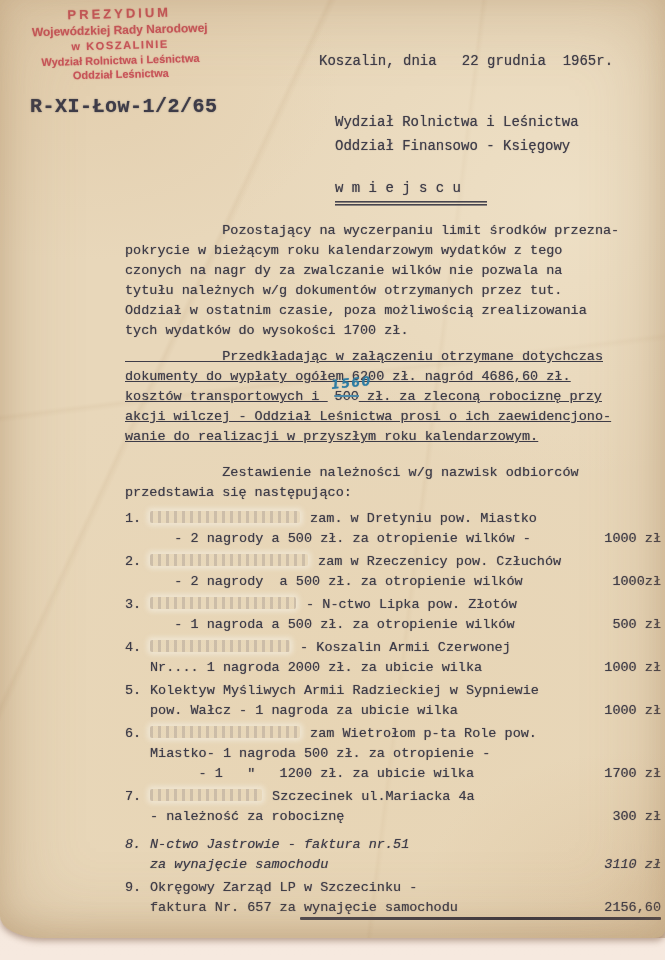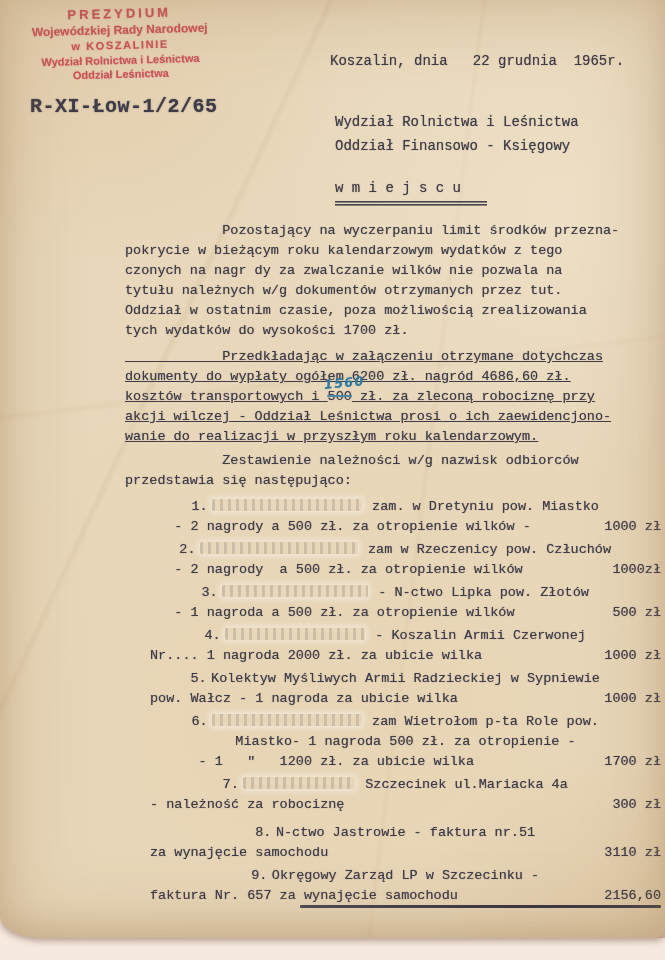--- a/index.html
+++ b/index.html
@@ -39,48 +39,48 @@
   }
   .stamp .s1{font-size:13px;letter-spacing:3px;}
   .stamp .s2{font-size:12px;margin-top:2px;}
   .stamp .s3{font-size:11px;letter-spacing:1.6px;margin-top:2px;}
   .stamp .s4{font-size:11px;margin-top:3px;}
   .stamp .s5{font-size:11px;margin-top:2px;}
   .refnum{
     position:absolute;left:30px;top:95px;font-size:20px;font-weight:700;
     letter-spacing:0.5px;text-shadow:0 0 1.4px rgba(62,60,72,0.8);white-space:pre;
   }
-  .dateline{position:absolute;left:330px;top:53px;font-size:14px;white-space:pre;}
+  .dateline{position:absolute;left:319px;top:53px;font-size:14px;white-space:pre;}
   .addressee{position:absolute;left:335px;top:110px;font-size:14px;}
   .addressee div{line-height:24px;white-space:pre;}
   .wmiejscu{
     display:inline-block;margin-top:18px;padding:0 26px 6px 0;
     background-image:linear-gradient(#46444e,#46444e),linear-gradient(#46444e,#46444e);
     background-size:100% 1.6px,100% 1.6px;
     background-position:0 100%,0 calc(100% - 3.6px);
     background-repeat:no-repeat;
   }
   .content{position:absolute;left:125px;top:221px;width:536px;}
   .para2{margin-top:6px;text-decoration:underline;}
-  .para3{margin-top:4px;}
-  .list{margin-top:6px;text-align:center;}
+  .para3{margin-top:16px;}
+  .list{margin-top:6px;}
   .item{margin-bottom:3px;}
   .item .rest{padding-left:25px;}
-  .item8{margin-top:8px;}
+  .item8{margin-top:8px;font-style:italic;}
   .num{display:inline-block;width:25px;}
   .amt{display:flex;gap:9px;}
   .amt .amount{margin-left:auto;}
   .redact{
     display:inline-block;height:12px;border-radius:2px;vertical-align:baseline;
     transform:translateY(1px);margin-right:2px;
     background:repeating-linear-gradient(90deg, rgba(108,102,118,0.22) 0 3px, rgba(238,228,208,0.15) 3px 8px);
     box-shadow:0 0 5px 3px rgba(240,232,214,0.85);
     filter:blur(0.4px);
   }
-  .strike-wrap{position:relative;display:inline-block;}
+  .strike-wrap{position:relative;display:inline-block;margin-left:7px;}
   .struck{
     text-decoration:line-through;
     text-decoration-color:#4b89a9;
     text-decoration-thickness:2px;
   }
   .correction{
     position:absolute;left:-4px;top:-14px;
     color:#2e7ca3;font-family:"DejaVu Sans","Liberation Sans",sans-serif;
     font-style:italic;font-weight:700;font-size:12.5px;letter-spacing:1.5px;
     transform:rotate(-6deg);text-shadow:0 0 1px rgba(46,124,163,0.5);

